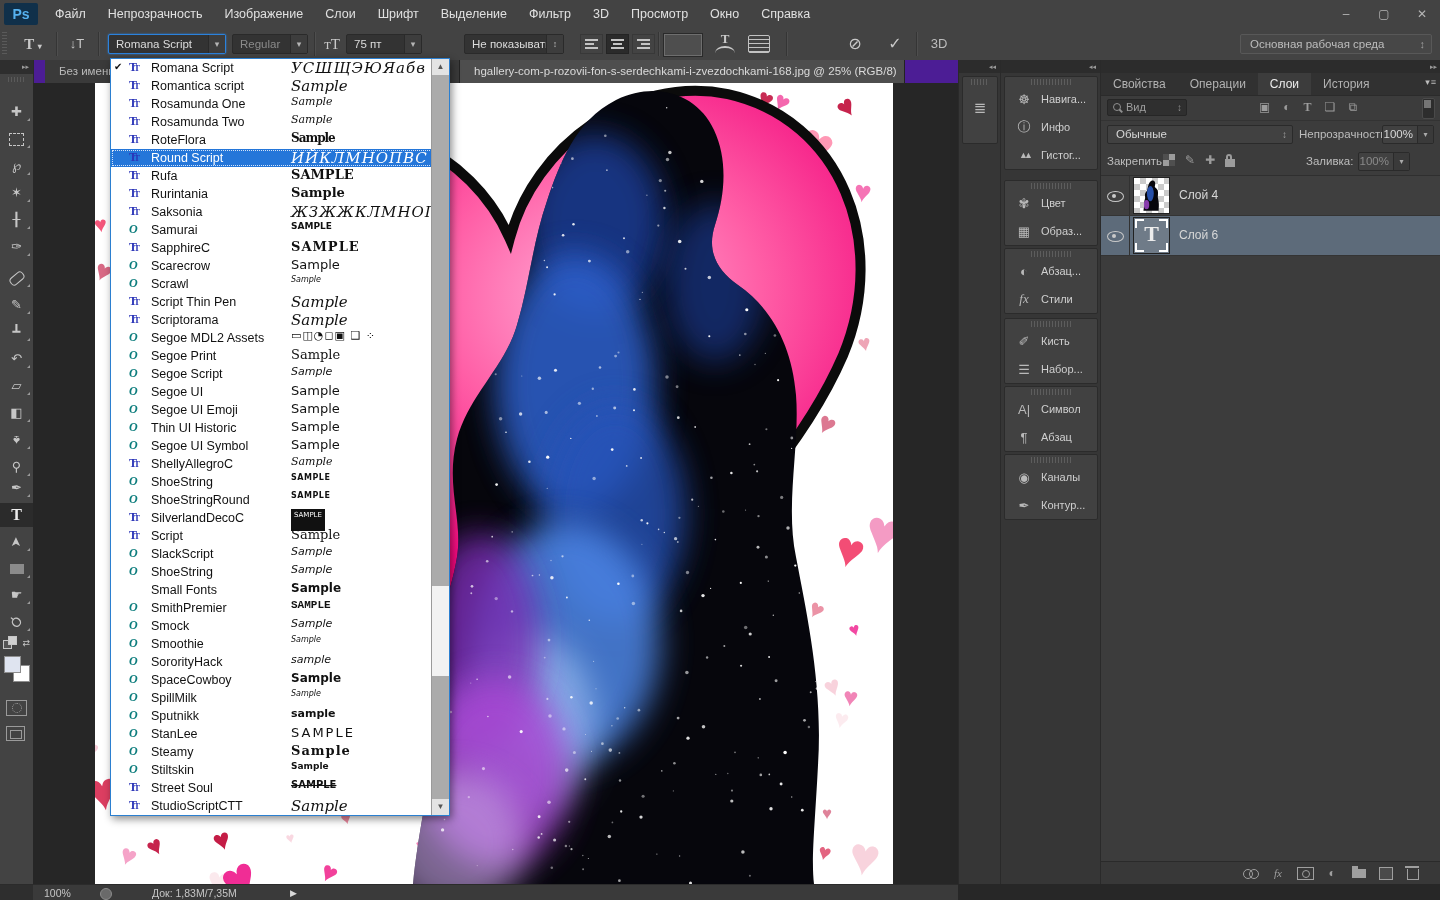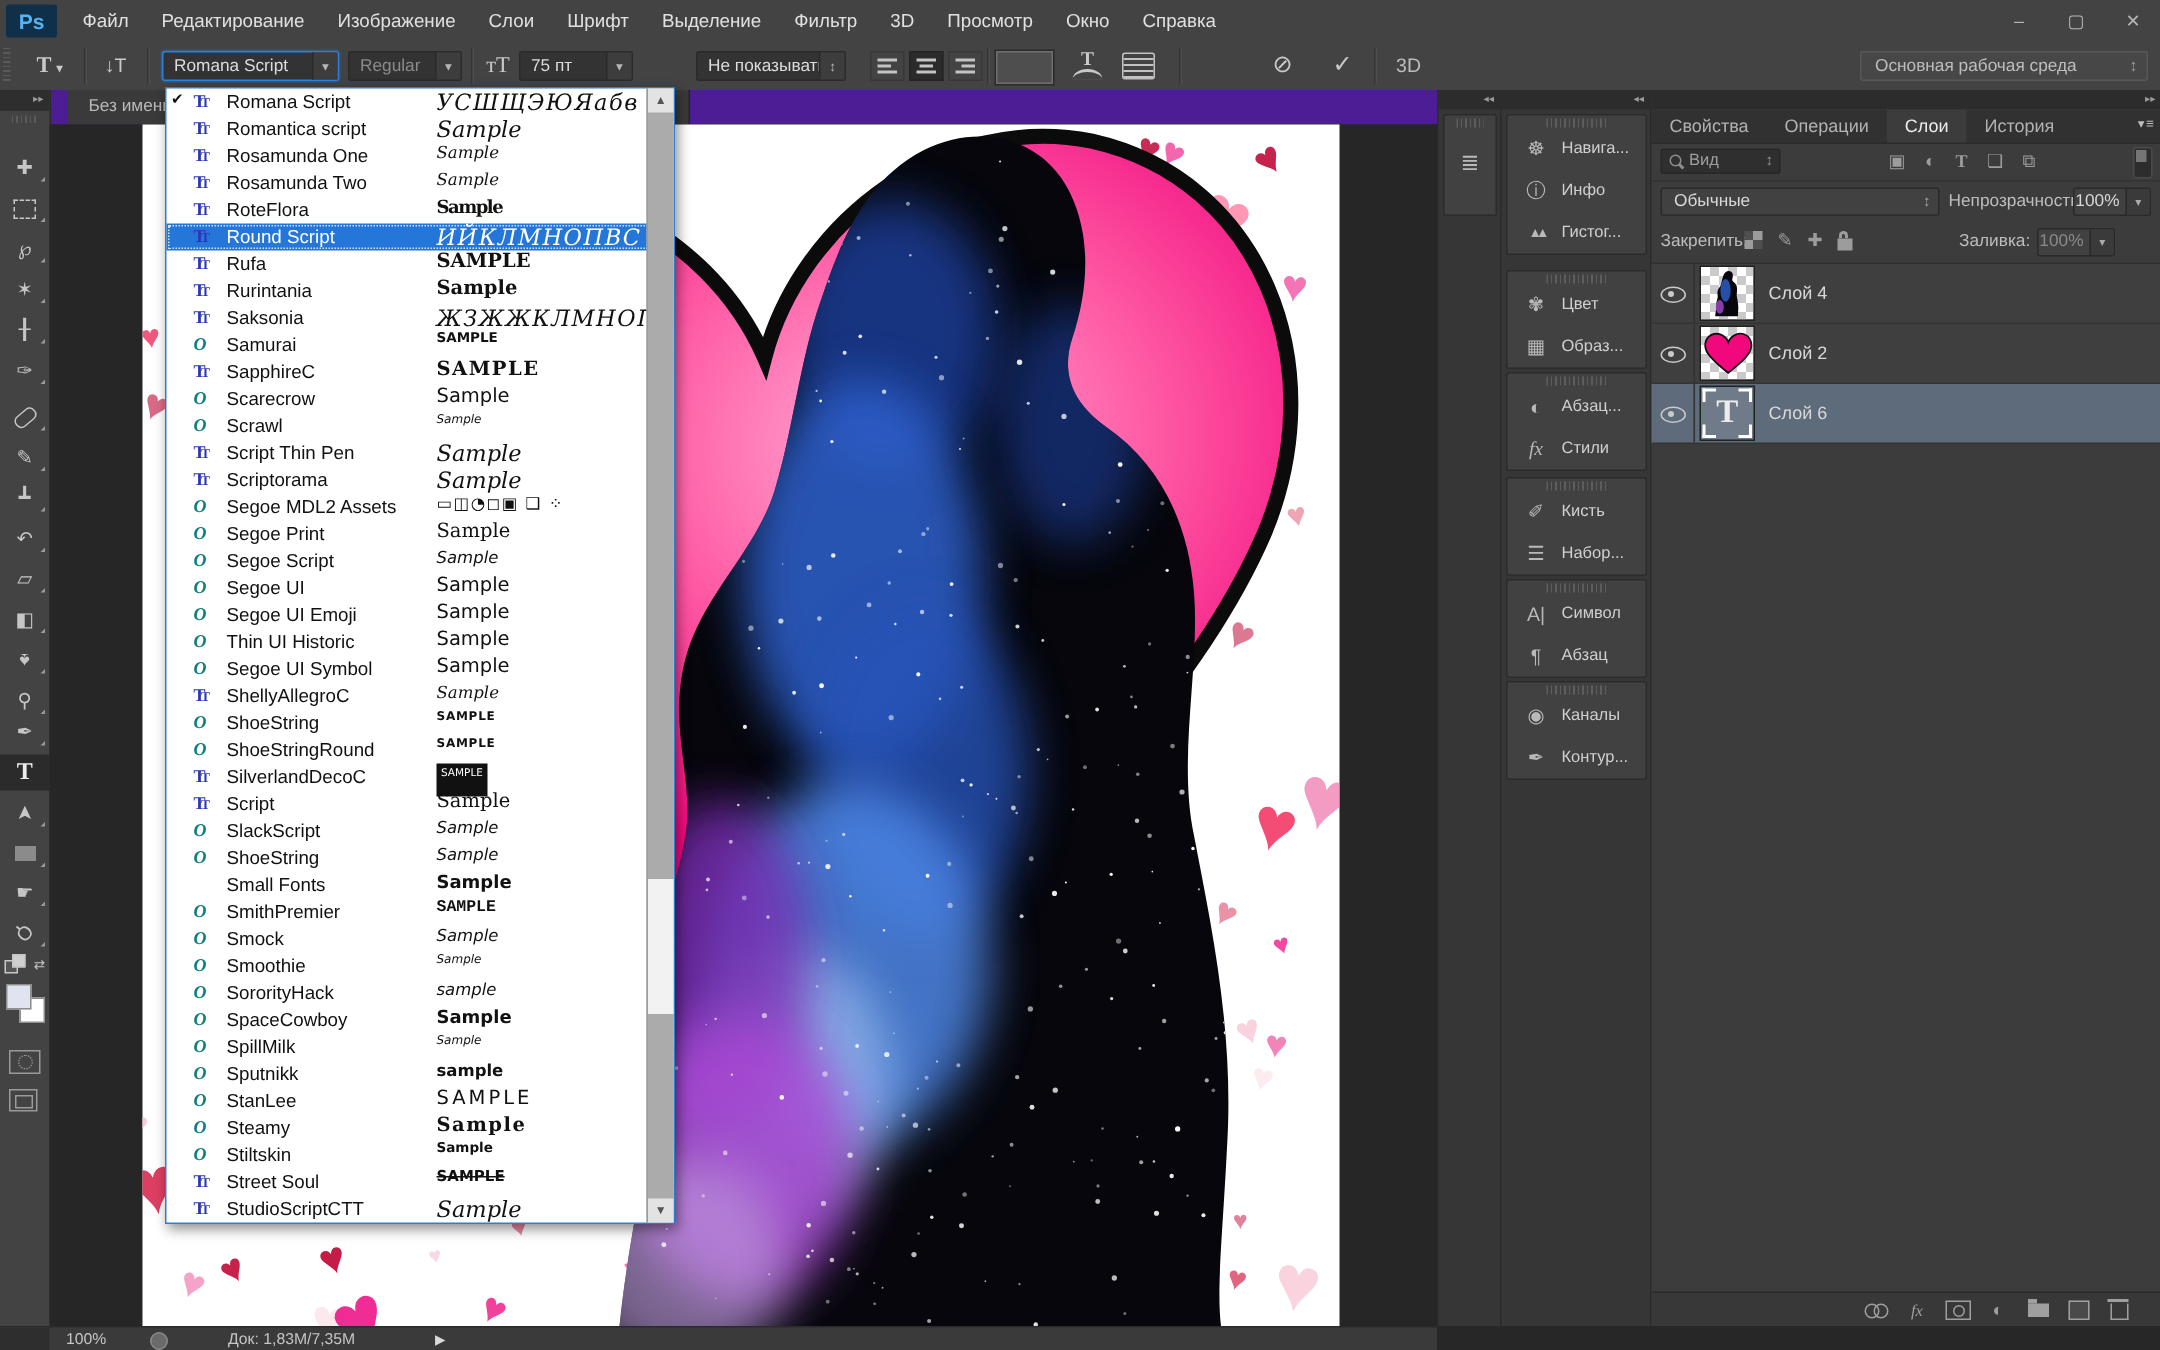--- a/index.html
+++ b/index.html
@@ -211,21 +211,21 @@
 </style>
 </head>
 <body>
 
 <div id="app">
 
   <div class="menubar">
     <div class="pslogo">Ps</div>
     <nav class="menus" id="menus">
         <span class="menu">Файл</span>
-        <span class="menu">Редактирование</span>
+        <span class="menu">Непрозрачность</span>
         <span class="menu">Изображение</span>
         <span class="menu">Слои</span>
         <span class="menu">Шрифт</span>
         <span class="menu">Выделение</span>
         <span class="menu">Фильтр</span>
         <span class="menu">3D</span>
         <span class="menu">Просмотр</span>
         <span class="menu">Окно</span>
         <span class="menu">Справка</span>
       </nav>
@@ -290,20 +290,23 @@
     <div class="obicon" style="left:924px;width:30px;font-size:13px;color:#bdbdbd;">3D</div>
     <div class="ws">
       <span>Основная рабочая среда</span>
       <span class="sp">↕</span>
     </div>
   </div>
 
   <div class="tabbar">
     <div class="tab" style="left:33px;width:415px;">
       <span>Без имени</span>
+    </div>
+    <div class="tab active" style="left:448px;width:445px;">
+      <span>hgallery-com-p-rozovii-fon-s-serdechkami-i-zvezdochkami-168.jpg @ 25% (RGB/8)</span>
     </div>
   </div>
 
   <div class="toolbar">
     <div class="tb-top">▸▸</div>
     <div class="tb-grip"></div>
     <div id="tools">
         <div class="tool" style="top: 40px;"><span class="g">✚</span><span class="fly"></span></div>
         <div class="tool" style="top: 67px;"><span class="mbox"></span><span class="fly"></span></div>
         <div class="tool" style="top: 94px;"><span class="g">℘</span><span class="fly"></span></div>
@@ -1007,29 +1010,20 @@
           <div class="eyebox">
             <span class="eye"></span>
           </div>
           <div class="thumb t-couple"><svg width="35" height="35" viewBox="230 -60 600 920">
               <path d="M318 801 C326 722 344 676 338 612 C333 556 354 522 362 474 C368 436 350 402 362 356 C374 312 410 284 422 242 C434 202 438 158 452 118 C465 80 480 38 521 17 C562 -3 603 12 619 47 C633 77 630 112 620 142 C612 166 620 186 643 202 C676 225 697 262 701 312 C705 362 690 422 701 474 C712 532 728 604 723 682 C720 742 716 776 719 801 Z" fill="#06060c"></path>
               <ellipse cx="500" cy="350" rx="90" ry="200" fill="#2e62cf" opacity="0.8"></ellipse>
               <ellipse cx="400" cy="640" rx="70" ry="120" fill="#a94ad4" opacity="0.8"></ellipse>
             </svg></div>
           <span class="lname">Слой 4</span>
         </div>
-        <div class="lay">
-          <div class="eyebox">
-            <span class="eye"></span>
-          </div>
-          <div class="thumb t-heart"><svg width="35" height="35" viewBox="20 -30 790 700">
-              <path d="M430 155 C400 65 300 5 205 32 C95 65 55 185 105 290 C160 400 300 510 430 615 C560 515 690 415 752 300 C808 192 770 65 660 30 C565 2 462 65 430 155 Z" fill="#f2087d" stroke="#0b0b0b" stroke-width="26"></path>
-            </svg></div>
-          <span class="lname">Слой 2</span>
-        </div>
         <div class="lay sel">
           <div class="eyebox">
             <span class="eye"></span>
           </div>
           <div class="thumb t-text">
             <b>T</b>
             <span class="br tl"></span>
             <span class="br tr"></span>
             <span class="br bl"></span>
             <span class="br br2"></span>

